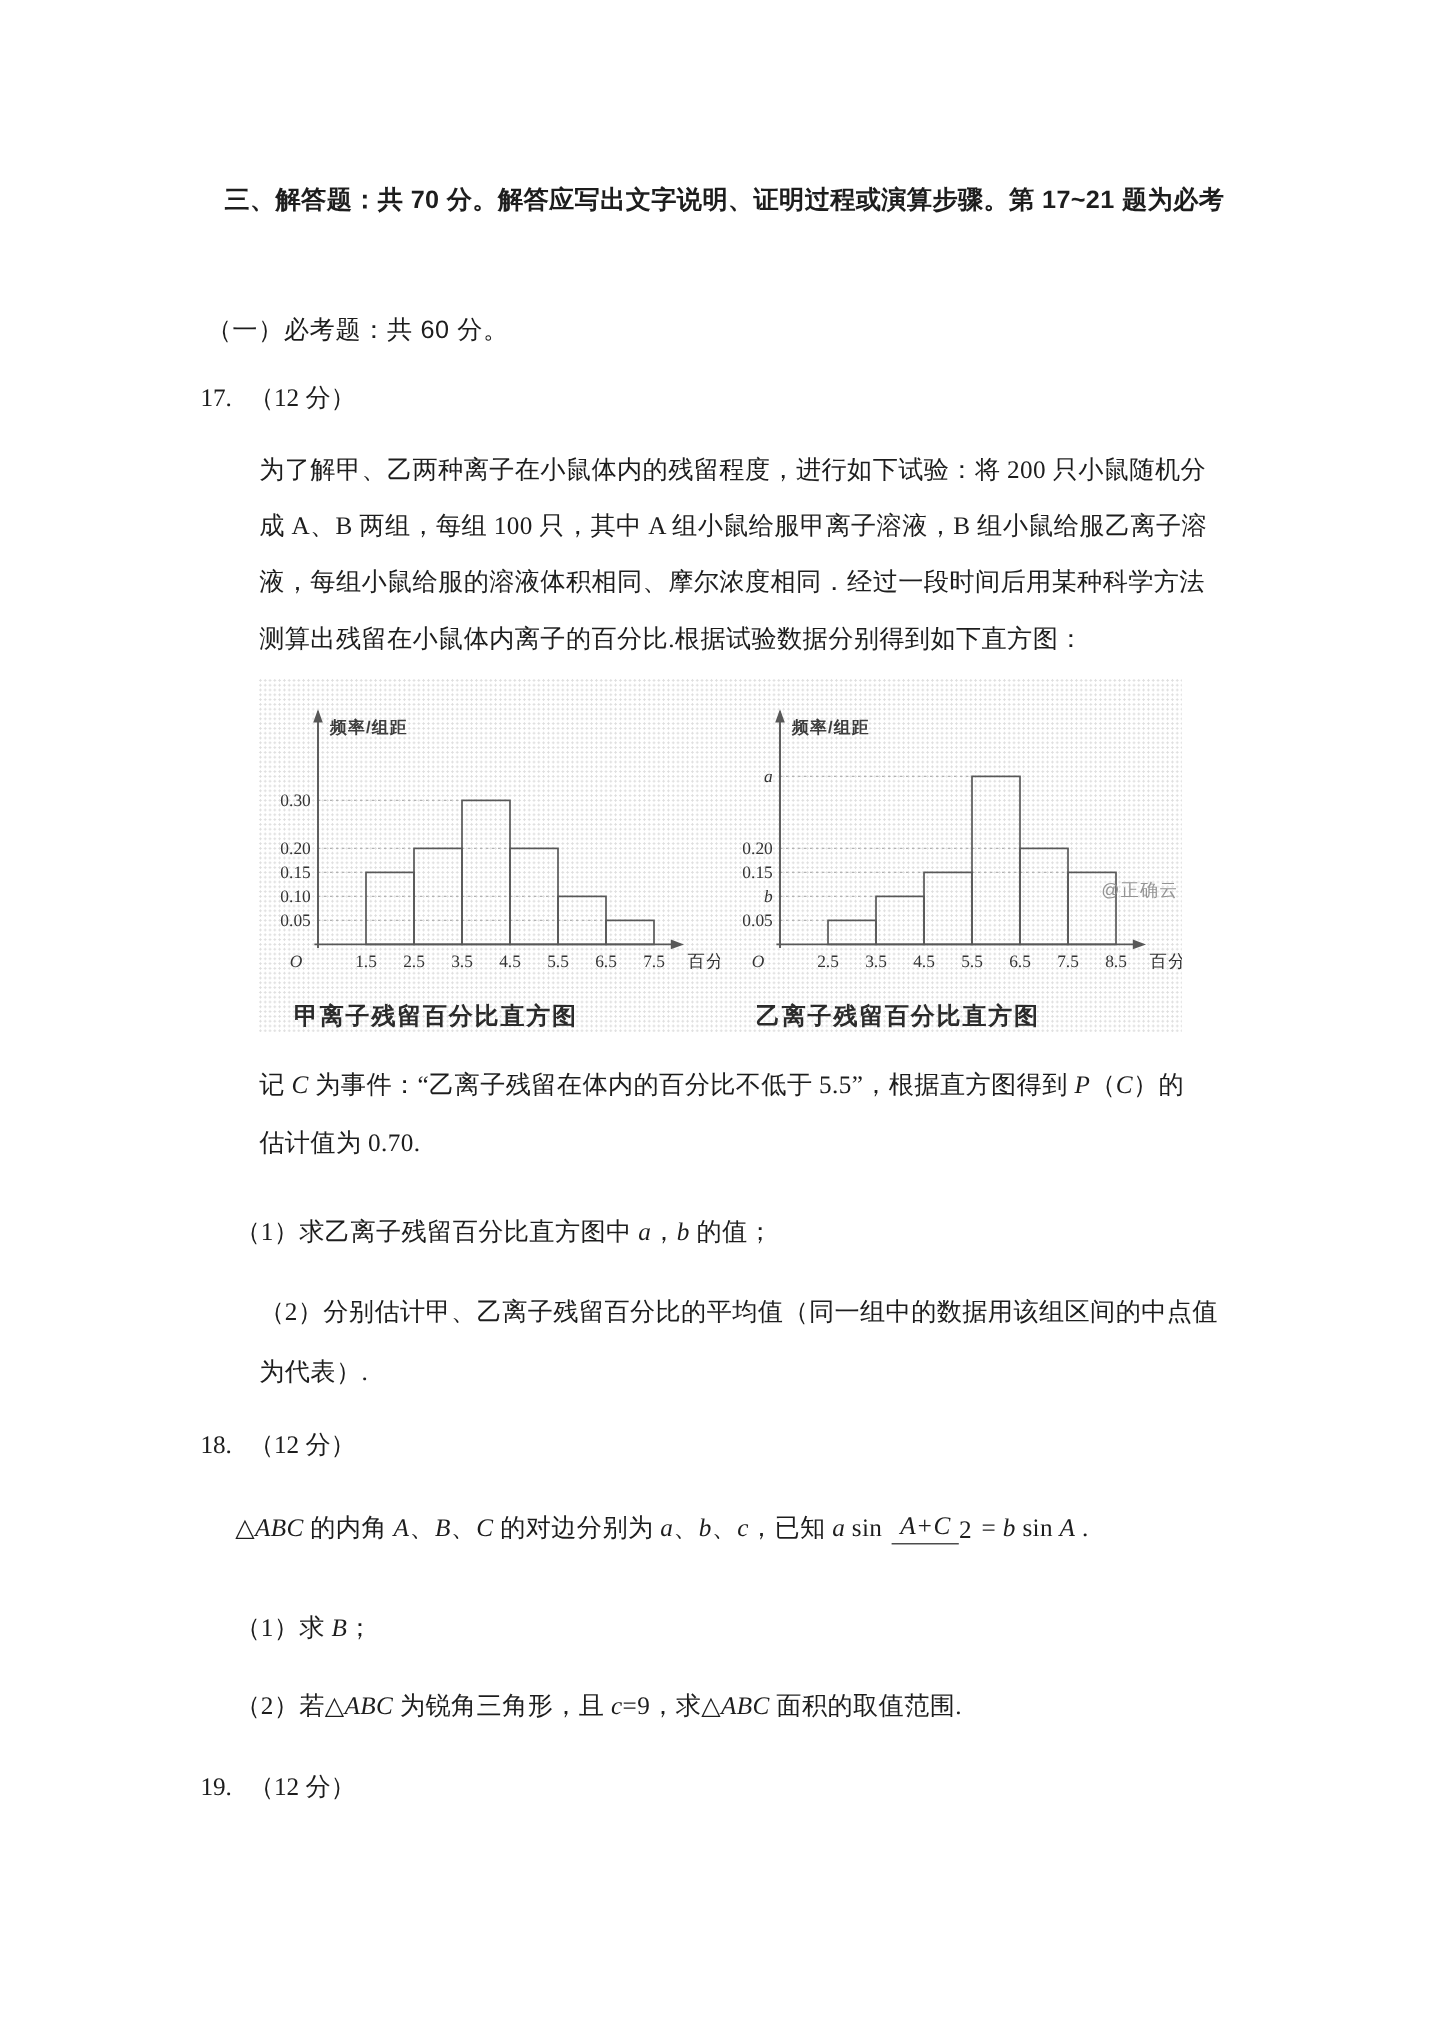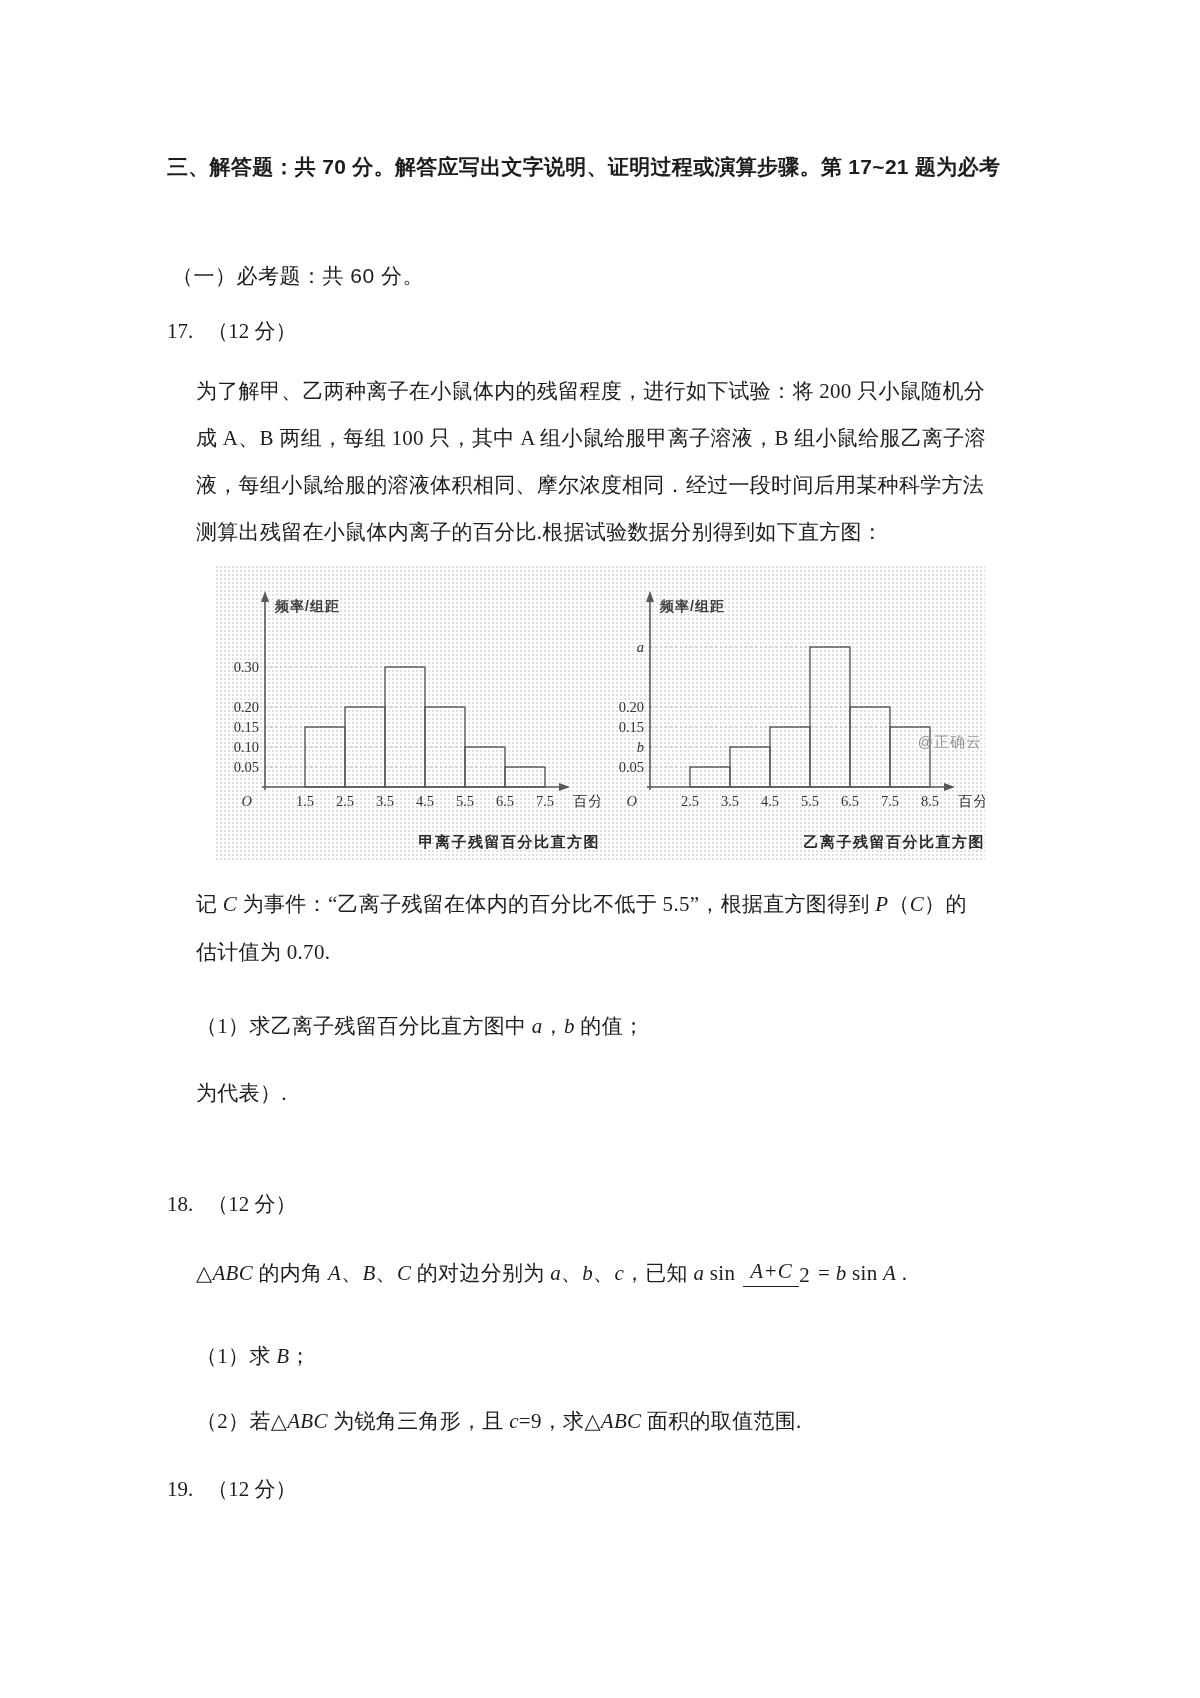--- a/index.html
+++ b/index.html
@@ -16,33 +16,33 @@
     font-family:"Liberation Sans","DejaVu Sans",sans-serif;
     font-weight:bold; letter-spacing:0.5px;
   }
   .heading .tline + .tline { margin-left:33px; }
   .subheading {
     font-family:"Liberation Sans","DejaVu Sans",sans-serif;
     font-weight:normal; height:47px; line-height:47px; letter-spacing:0.5px;
   }
   .qlabel { height:47px; line-height:47px; }
   .qlabel .score { margin-left:14px; }
-  .para .tline { letter-spacing:0.3px; }
+  .para .tline { letter-spacing:0.3px;margin-left:20px; }
   .lh48 .tline { height:48px; line-height:48px; }
   .lh50 .tline { height:50px; line-height:50px; }
   .single { height:47px; line-height:47px; letter-spacing:0.3px; }
   .it { font-style:italic; font-family:"Liberation Serif","DejaVu Serif",serif; }
   .figure {
     position:absolute; display:flex; width:770px; height:295px;
     background-image:radial-gradient(circle, rgba(110,110,110,0.22) 0.9px, rgba(0,0,0,0) 1px);
     background-size:4px 4px;
   }
   .chart { width:385px; }
   .caption {
-    text-align:right; font-size:15px; font-weight:bold; letter-spacing:1.5px;
+    text-align:left; font-size:20px; font-weight:bold; letter-spacing:1.5px;
     padding-left:30px; color:#2b2b2b;
   }
   .formula-line { display:flex; align-items:center; height:70px; letter-spacing:0.3px; }
   .frac { display:inline-flex; align-items:center; margin:13px 8px; }
   .fnum { padding:0 7px 3px; border-bottom:1.6px solid #222; font-style:italic; line-height:24px; }
   .fden { padding-top:3px; line-height:24px; }
   svg .ctick  { font:14.5px "Liberation Serif","DejaVu Serif",serif; fill:#333; }
   svg .cit    { font-style:italic; }
   svg .clabel { font:bold 14px "Liberation Sans","DejaVu Sans",sans-serif; fill:#3d3d3d; letter-spacing:1px; }
   svg .cxlab  { font:14.5px "Liberation Serif","DejaVu Serif",serif; fill:#333; letter-spacing:1px; }
@@ -145,20 +145,21 @@
   </div>
 
   <div class="block para lh48" style="left:196px; top:880px;">
       <div class="tline"><span>记 </span><span class="it">C</span><span> 为事件：“乙离子残留在体内的百分比不低于 5.5”，根据直方图得到 </span><span class="it">P</span><span>（</span><span class="it">C</span><span>）的</span></div>
       <div class="tline">估计值为 0.70.</div>
     </div>
 
   <div class="block single" style="left:196px; top:1003px;"><span>（1）求乙离子残留百分比直方图中 </span><span class="it">a</span><span>，</span><span class="it">b</span><span> 的值；</span></div>
 
   <div class="block para lh50" style="left:196px; top:1068px;">
+      <div class="tline">（2）分别估计甲、乙离子残留百分比的平均值（同一组中的数据用该组区间的中点值</div>
       <div class="tline">为代表）.</div>
     </div>
 
   <div class="block qlabel" style="left:167px; top:1181px;">
     <span>18.</span><span class="score">（12 分）</span>
   </div>
 
   <div class="block formula-line" style="left:196px; top:1238px;align-items:center;">
     <span><span>△</span><span class="it">ABC</span><span> 的内角 </span><span class="it">A</span><span>、</span><span class="it">B</span><span>、</span><span class="it">C</span><span> 的对边分别为 </span><span class="it">a</span><span>、</span><span class="it">b</span><span>、</span><span class="it">c</span><span>，已知 </span><span class="it">a</span><span> sin</span></span>
     <span class="frac">

